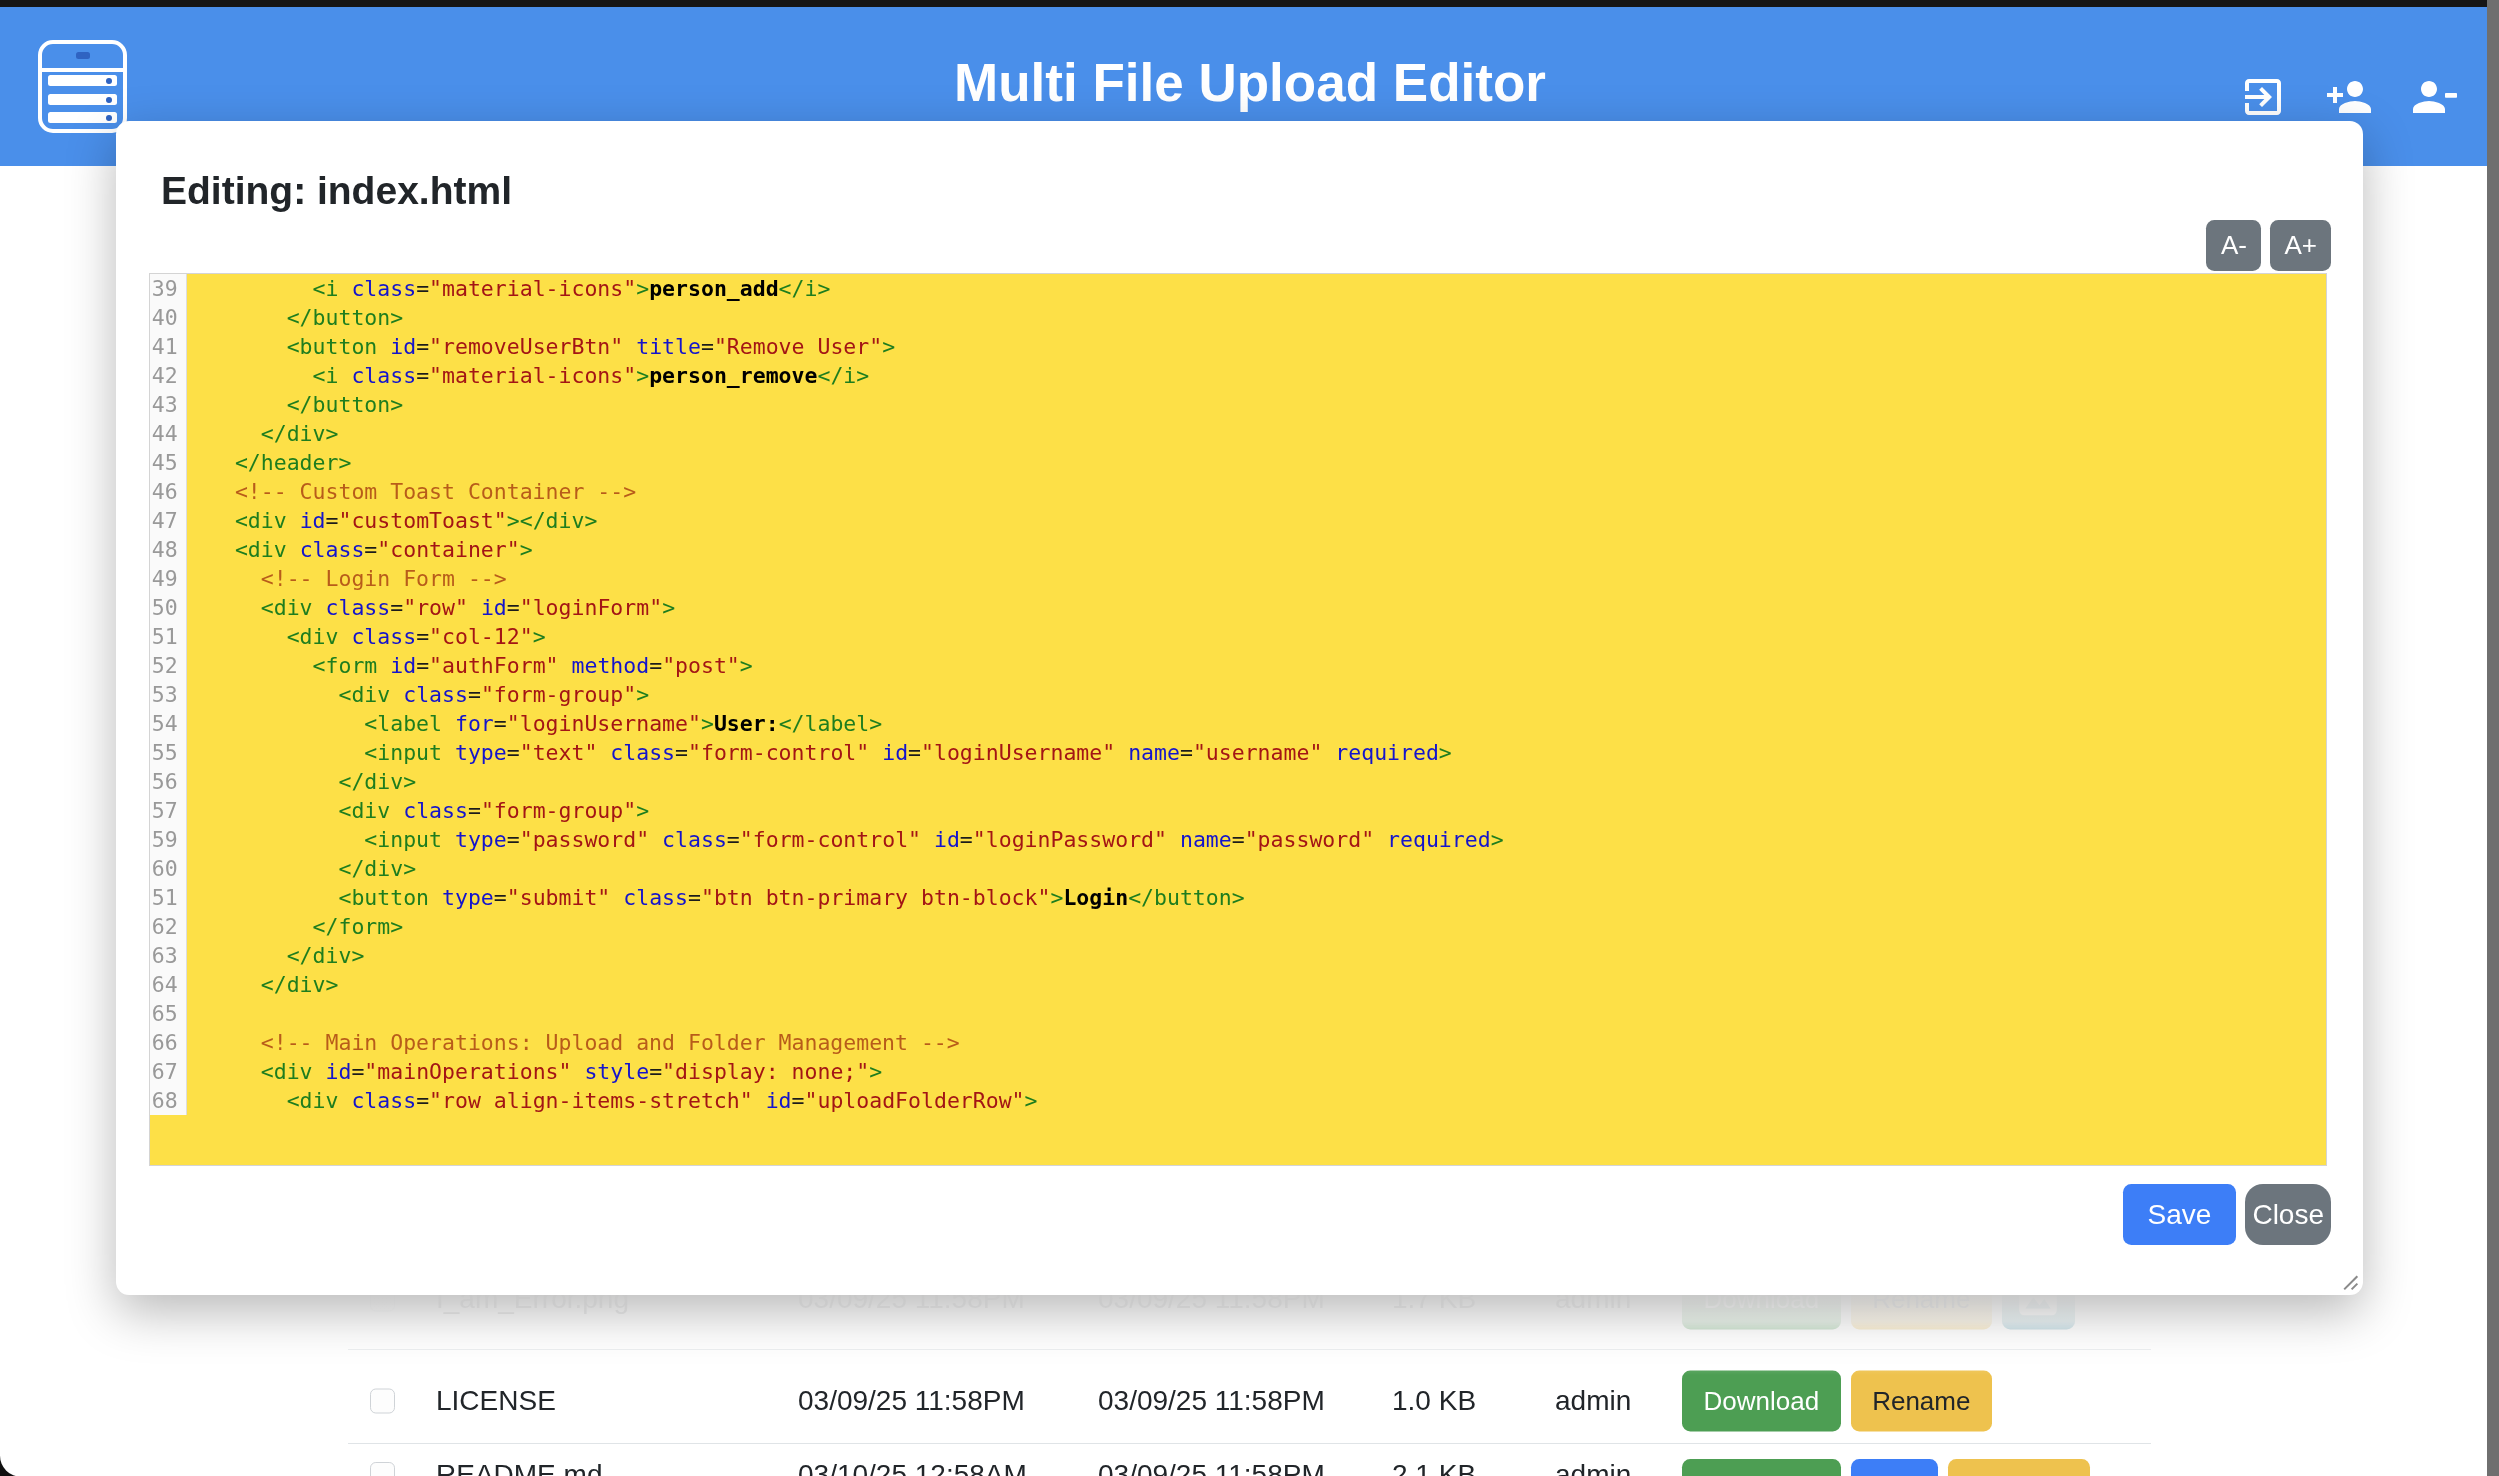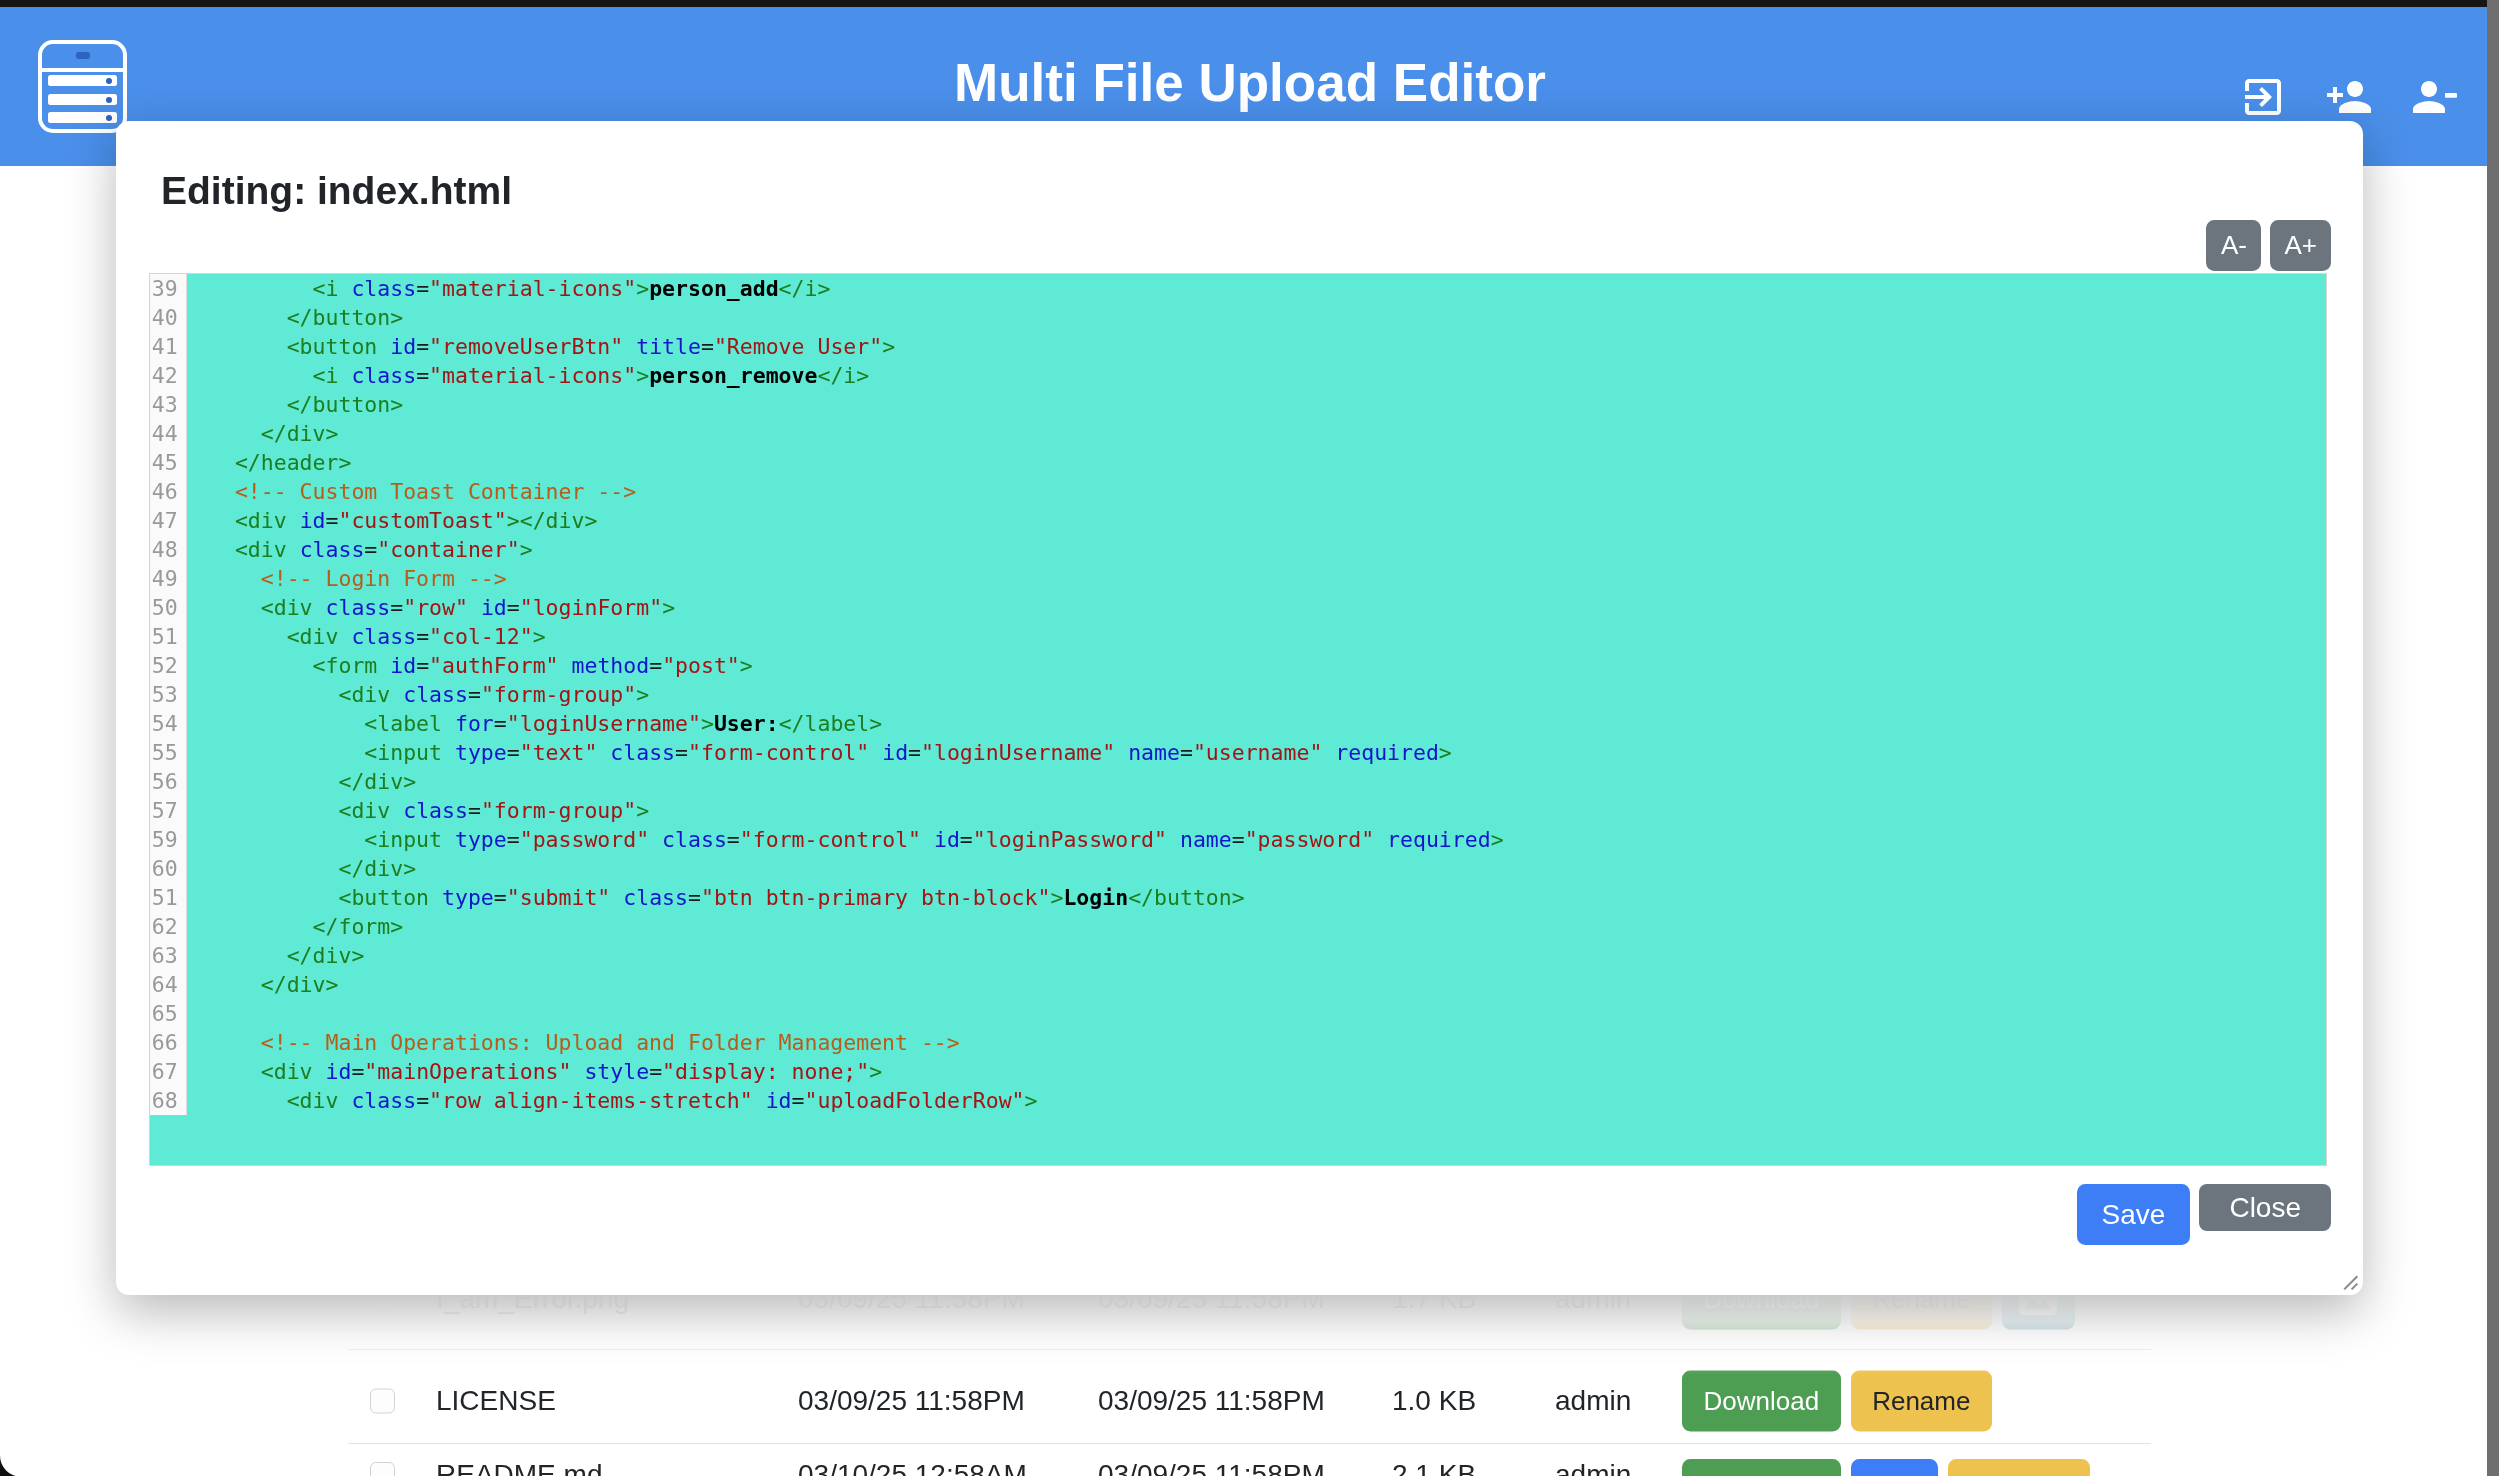--- a/index.html
+++ b/index.html
@@ -51,37 +51,37 @@
     background:linear-gradient(180deg,rgba(255,255,255,1) 0%,rgba(255,255,255,.9) 35%,rgba(255,255,255,0) 100%);}
 
   
   .modal{position:absolute;left:116px;top:121px;width:2247px;height:1174px;background:#fff;border-radius:13.2px;
          box-shadow:0 16.5px 50px rgba(0,0,0,.28);z-index:10;}
   .modal-title{position:absolute;left:33px;top:36px;margin:12px;font-size:39px;font-weight:600;color:#212529;}
   .font-buttons{position:absolute;right:32px;top:99px;display:flex;gap:9px;}
   .btn-font{height:51px;min-width:55px;padding:0 14px;background:var(--secondary,#6c757d);color:#fff;border:none;
             border-radius:8.3px;font-size:26px;font-family:"Liberation Sans",sans-serif;cursor:pointer;}
   .code-box{position:absolute;left:33px;top:152px;width:2178px;height:893px;border:0.8px solid #d4d4d4;
-            background:#5eead4;box-sizing:border-box;overflow:hidden;}
+            background:#fde047;box-sizing:border-box;overflow:hidden;}
   .code-line{display:flex;height:29px;}
   .ln{flex:0 0 37px;box-sizing:border-box;text-align:right;padding-right:8.3px;color:var(--linenum,#999);
       background:#fafafa;border-right:0.8px solid #ddd;font:21.5px/29px "DejaVu Sans Mono",monospace;}
   .code-text{white-space:pre;padding-left:22px;font:21.5px/29px "DejaVu Sans Mono",monospace;color:#000;}
   .tk-g{color:var(--tag,#1e7d1e);}
   .tk-b{color:var(--attr,#1414cc);}
   .tk-u{color:var(--attr,#1414cc);}
   .tk-r{color:var(--str,#a31515);}
   .tk-c{color:var(--comment,#b85c1a);}
   .tk-k{color:#1b1b1b;}
   .tk-x{color:#000;font-weight:700;}
   .modal-actions{position:absolute;right:32px;top:1063px;display:flex;gap:9px;}
   .btn-save{background:var(--primary,#3d7ef7);color:#fff;border:none;border-radius:8.3px;height:61px;
             padding:0 25px;font-size:28px;font-family:"Liberation Sans",sans-serif;cursor:pointer;}
-  .btn-close{background:var(--secondary,#6c757d);color:#fff;border:none;border-radius:8px;height:47px;
-             padding:0 30px;font-size:28px;font-family:"Liberation Sans",sans-serif;cursor:pointer;}
+  .btn-close{background:var(--secondary,#6c757d);color:#fff;border:none;border-radius:18px;height:61px;
+             padding:0 7px;font-size:28px;font-family:"Liberation Sans",sans-serif;cursor:pointer;}
   .grip{position:absolute;right:4.1px;bottom:4.1px;cursor:nwse-resize;}
 
   
   .corner-dark{position:absolute;left:0;bottom:0;width:23px;height:25px;background:#101010;z-index:40;}
   .corner-mask{position:absolute;left:0;bottom:0;width:23px;height:25px;background:#fff;
                border-bottom-left-radius:21.5px;z-index:41;}
 </style>
 </head>
 <body>
 

